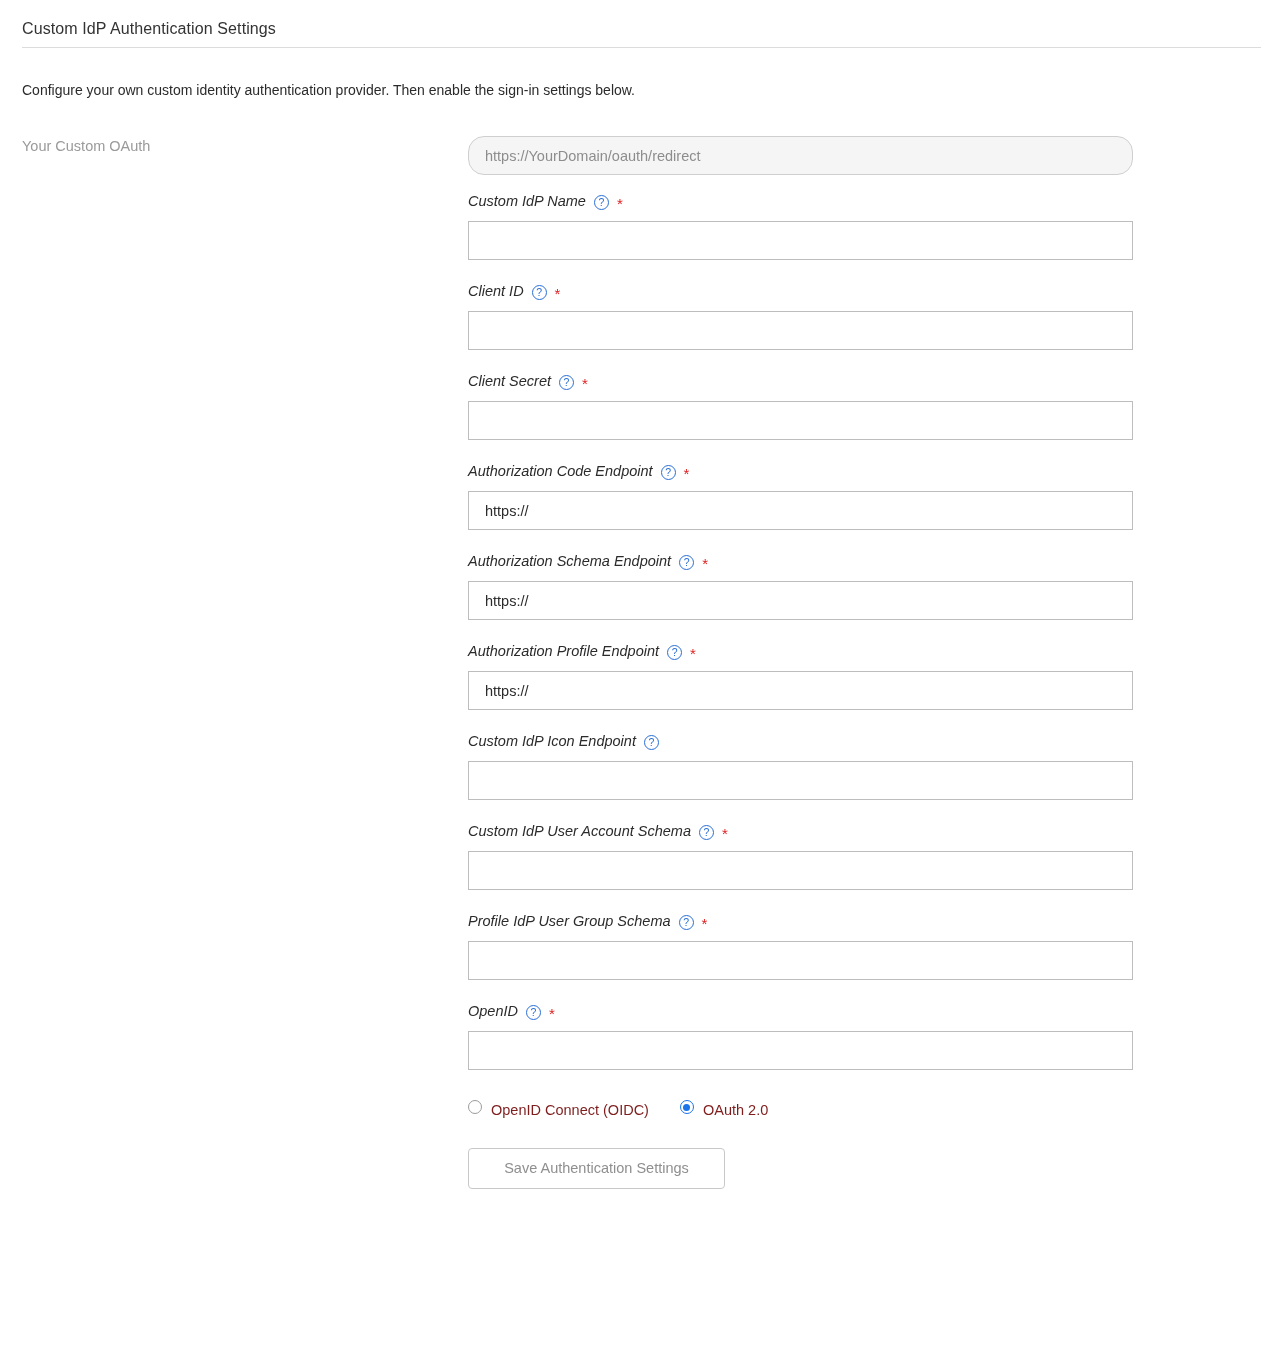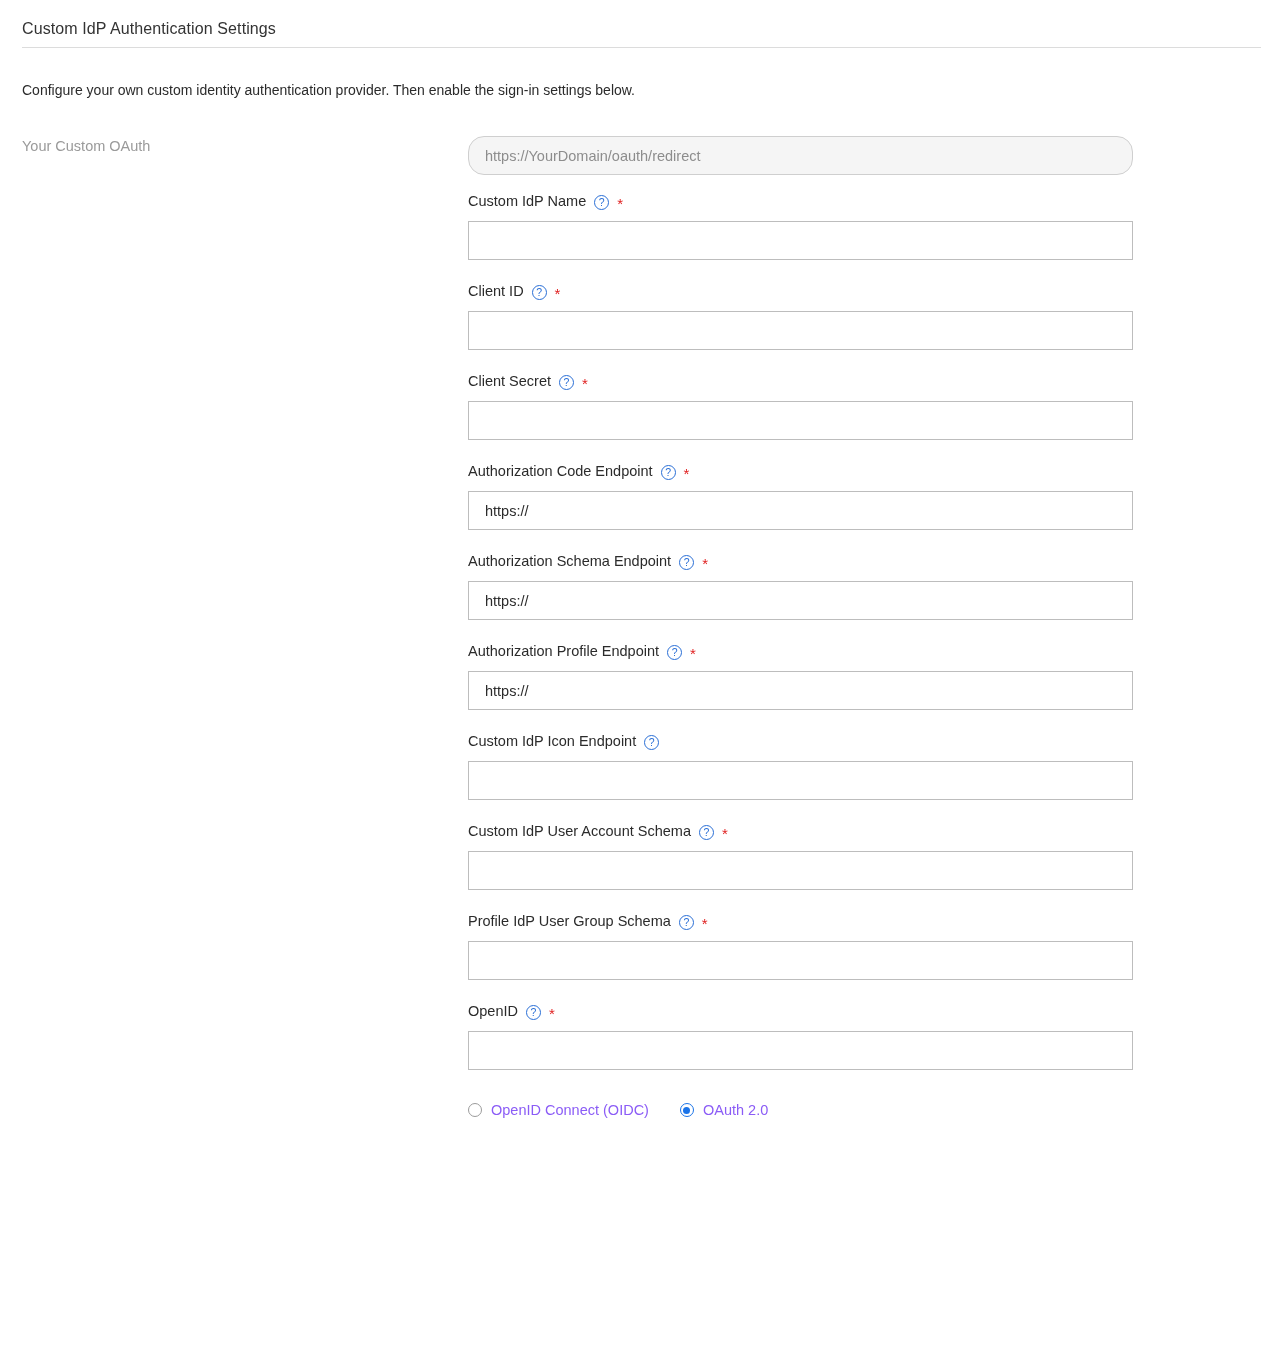--- a/index.html
+++ b/index.html
@@ -139,21 +139,21 @@
 
   .field-label {
     display: flex;
     align-items: center;
     font-size: 14.5px;
     line-height: 20px;
     color: #2b2b2b;
     margin-bottom: 10px;
     white-space: nowrap;
   }
-  .field-label .lbl-text { margin-right: 8px; }
+  .field-label .lbl-text { margin-right: 8px; font-style: italic; }
 
   .help-icon {
     display: inline-block;
     width: 15px;
     height: 15px;
     border-radius: 50%;
     border: 1.3px solid #2a6fd6;
     color: #2a6fd6;
     font-size: 10.5px;
     line-height: 12.5px;
@@ -191,25 +191,25 @@
 
   
   .radio-row {
     display: flex;
     align-items: center;
     margin-top: 30px;
     margin-bottom: 28px;
   }
   .radio-opt {
     display: flex;
-    align-items: center;
+    align-items: flex-start;
     cursor: pointer;
     font-size: 14.5px;
     line-height: 20px;
-    color: #8b5cf6;
+    color: #7f1d1d;
     white-space: nowrap;
   }
   .radio-opt + .radio-opt { margin-left: 31px; }
 
   .radio-dot {
     width: 14px;
     height: 14px;
     border-radius: 50%;
     border: 1.4px solid #9b9b9b;
     background: #fff;
@@ -354,15 +354,16 @@
       <label class="radio-opt">
         <span class="radio-dot"></span>
         <span>OpenID Connect (OIDC)</span>
       </label>
       <label class="radio-opt">
         <span class="radio-dot checked"></span>
         <span>OAuth 2.0</span>
       </label>
     </div>
 
+    <button class="save-btn" disabled="">Save Authentication Settings</button>
 
   </div>
 </div>
 
 </body></html>

